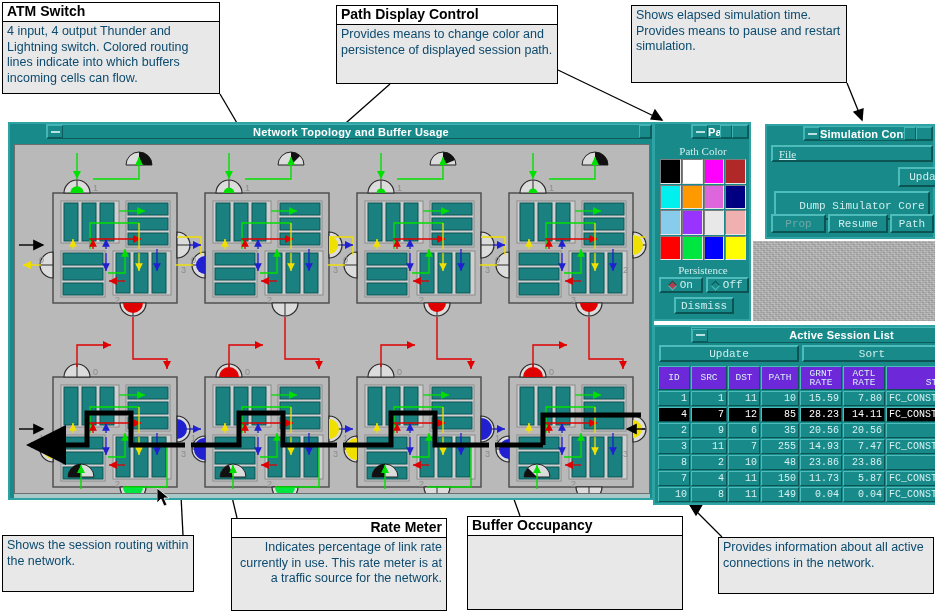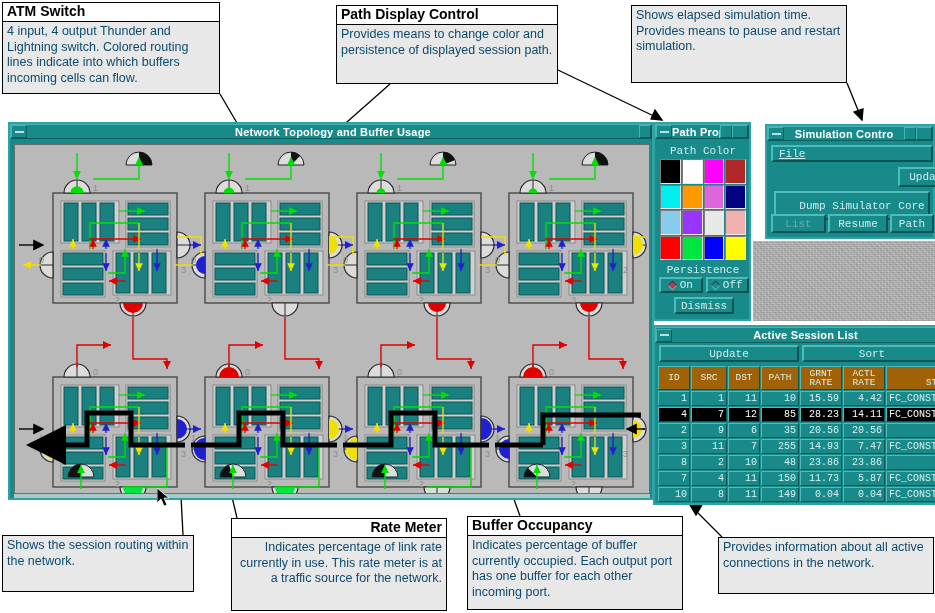--- a/index.html
+++ b/index.html
@@ -8,34 +8,34 @@
 
   
   .callout{position:absolute;border:1px solid #000;background:#e8e8e8;box-sizing:border-box;}
   .callout .c-title{font-weight:bold;font-size:14px;color:#000;padding:1px 4px 2px 4px;
         background:#ffffff;border-bottom:1px solid #000;line-height:15px;}
   .callout .c-body{font-size:12.5px;color:#0c4a6e;padding:2px 4px 3px 4px;line-height:15.5px;}
 
   
   .win{position:absolute;background:#198a8a;border:2px solid #2fa3a3;box-sizing:border-box;}
   .win-titlebar{height:15px;display:flex;align-items:center;background:#198a8a;
-       border:1px solid #43b5b5;border-right-color:#0d5c5c;border-bottom-color:#0d5c5c;box-sizing:border-box;}
+       border:1px solid #43b5b5;border-right-color:#0d5c5c;border-bottom-color:#0d5c5c;box-sizing:border-box;margin-left:36px;}
   .tb-min{width:16px;height:13px;border:1px solid #43b5b5;border-right-color:#0d5c5c;
        border-bottom-color:#0d5c5c;box-sizing:border-box;display:flex;align-items:center;justify-content:center;}
   .tb-min::before{content:"";display:block;width:9px;height:2px;background:#b8e0e0;}
   .tb-title{flex:1;text-align:center;color:#ffffff;font-size:11px;font-weight:bold;
        letter-spacing:.2px;white-space:nowrap;overflow:hidden;}
   .tb-btn{width:12px;height:13px;border:1px solid #43b5b5;border-right-color:#0d5c5c;
        border-bottom-color:#0d5c5c;box-sizing:border-box;}
   .tb-btn.big{width:16px;}
 
   .mbtn{background:#198a8a;border:2px solid;border-color:#4fbcbc #0c5454 #0c5454 #4fbcbc;
         color:#cfeeee;font-family:"Liberation Mono",monospace;font-size:11px;
         display:flex;align-items:center;justify-content:center;box-sizing:border-box;}
-  .mlabel{color:#cfeeee;font-family:Liberation Mono, monospace;font-size:11px;}
+  .mlabel{color:#cfeeee;font-family:Liberation Serif, serif;font-size:11px;}
 
   
   #pathprops{left:653px;top:122px;width:98px;height:199px;}
   #pp-colorlbl{position:absolute;left:4px;top:20px;width:88px;height:13px;
       display:flex;align-items:center;justify-content:center;}
   #pp-grid{position:absolute;left:5px;top:35px;width:86px;height:101px;
       display:grid;grid-template-columns:repeat(4,1fr);grid-template-rows:repeat(4,1fr);gap:1px;}
   #pp-grid div{border:1px solid;border-color:#7d7d7d #e8e8e8 #e8e8e8 #7d7d7d;box-sizing:border-box;}
   #pp-perslbl{position:absolute;left:4px;top:139px;width:88px;height:13px;
       display:flex;align-items:center;justify-content:center;}
@@ -69,21 +69,21 @@
        repeating-linear-gradient(45deg,rgba(0,0,0,.07) 0 2px,transparent 2px 4px),
        #b9b9b9;}
 
   
   #sesslist{left:653px;top:325px;width:285px;height:180px;}
   #sl-title{position:absolute;left:0;top:0;width:285px;height:16px;}
   #sl-update{position:absolute;left:4px;top:18px;width:140px;height:17px;}
   #sl-sort{position:absolute;left:147px;top:18px;width:140px;height:17px;}
   #sl-table{position:absolute;left:2px;top:38px;width:290px;}
   #sl-table table{border-collapse:separate;border-spacing:1px 1px;table-layout:fixed;width:292px;}
-  #sl-table th{background:#a16207;border:1px solid;border-color:#4fbcbc #0c5454 #0c5454 #4fbcbc;
+  #sl-table th{background:#6d28d9;border:1px solid;border-color:#4fbcbc #0c5454 #0c5454 #4fbcbc;
      color:#d8f2f2;font-family:"Liberation Mono",monospace;font-size:9.5px;line-height:9.5px;
      font-weight:normal;height:22px;vertical-align:middle;padding:0;}
   #sl-table td{background:#198a8a;border:1px solid;border-color:#4fbcbc #0c5454 #0c5454 #4fbcbc;
      color:#d8f2f2;font-family:"Liberation Mono",monospace;font-size:10px;line-height:10px;
      height:13px;text-align:right;padding:0 2px 0 0;white-space:nowrap;overflow:hidden;}
   #sl-table tr.sel td{background:#000000;color:#ffffff;}
 
   
   #topo{left:8px;top:122px;width:646px;height:378px;}
   #topo-canvas{position:absolute;left:4px;top:20px;width:636px;height:350px;background:#b9b9b9;
@@ -112,21 +112,20 @@
   <div class="c-body">Shows the session routing within the network.</div>
 </div>
 
 <div class="callout" id="co-rm" style="left:231px;top:518px;width:216px;height:93px;text-align:right;">
   <div class="c-title">Rate Meter</div>
   <div class="c-body">Indicates percentage of link rate currently in use.  This rate meter is at a traffic source for the network.</div>
 </div>
 
 <div class="callout" id="co-bo" style="left:467px;top:516px;width:216px;height:94px;">
   <div class="c-title">Buffer Occupancy</div>
-  <div class="c-body">Indicates percentage of buffer currently occupied.  Each output port has one buffer for each other incoming port.</div>
 </div>
 
 <div class="callout" id="co-asl" style="left:718px;top:537px;width:216px;height:57px;">
   <div class="c-body">Provides information about all active connections in the network.</div>
 </div>
 
 <svg style="position:absolute;left:0;top:0;width:935px;height:613px;pointer-events:none;" viewBox="0 0 935 613">
   <g stroke="#000" stroke-width="1.3" fill="#000">
 
     <line x1="220" y1="94" x2="268" y2="176"></line>
@@ -584,21 +583,21 @@
     <div class="tb-min"></div>
     <div class="tb-title">Simulation Contro</div>
     <div class="tb-btn"></div>
     <div class="tb-btn big"></div>
   </div>
   <div id="sc-file">
     <span class="mlabel u">File</span>
   </div>
   <div class="mbtn" id="sc-update">Update</div>
   <div class="mbtn" id="sc-dump">Dump Simulator Core</div>
-  <div class="mbtn" id="sc-pause">List</div>
+  <div class="mbtn" id="sc-pause">Prop</div>
   <div class="mbtn" id="sc-resume">Resume</div>
   <div class="mbtn" id="sc-step">Path</div>
 </div>
 
 <div class="win" id="sesslist">
   <div class="win-titlebar" id="sl-title">
     <div class="tb-min"></div>
     <div class="tb-title">Active Session List</div>
   </div>
   <div class="mbtn" id="sl-update">Update</div>
@@ -643,21 +642,21 @@
             </th>
         </tr>
       </thead>
       <tbody>
         <tr>
           <td>1</td>
           <td>1</td>
           <td>11</td>
           <td>10</td>
           <td>15.59</td>
-          <td>4.42</td>
+          <td>7.80</td>
           <td style="text-align:left;padding-left:2px">FC_CONSTRAINED</td>
         </tr>
         <tr class="sel">
           <td>4</td>
           <td>7</td>
           <td>12</td>
           <td>85</td>
           <td>28.23</td>
           <td>14.11</td>
           <td style="text-align:left;padding-left:2px">FC_CONSTRAINED</td>

